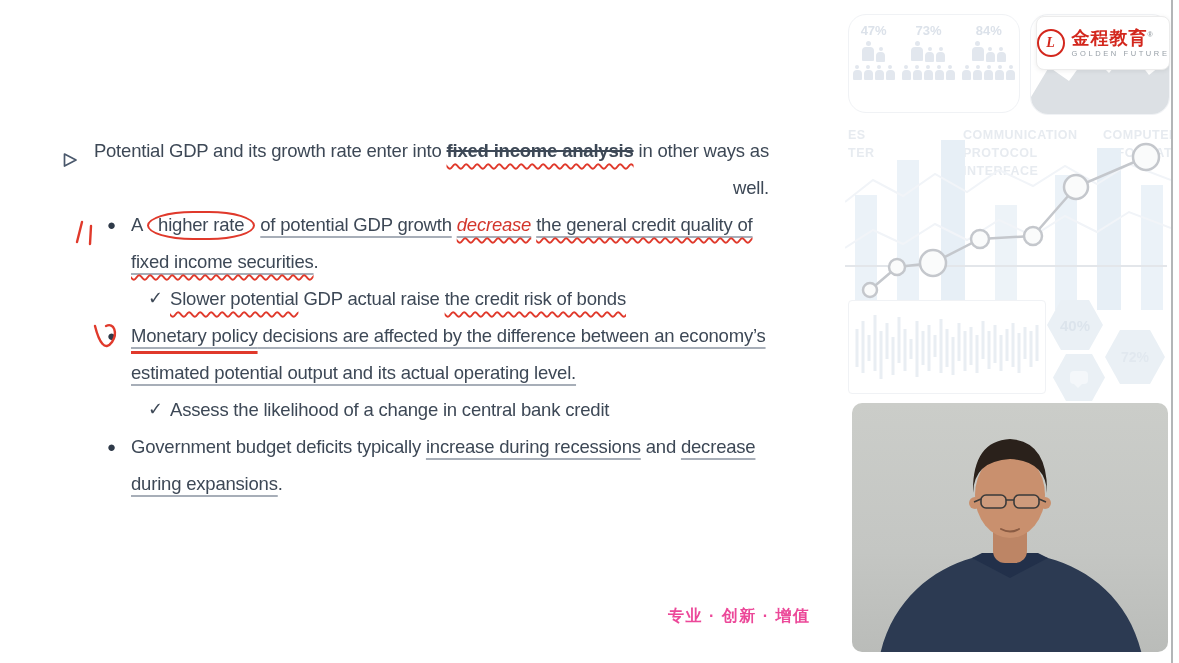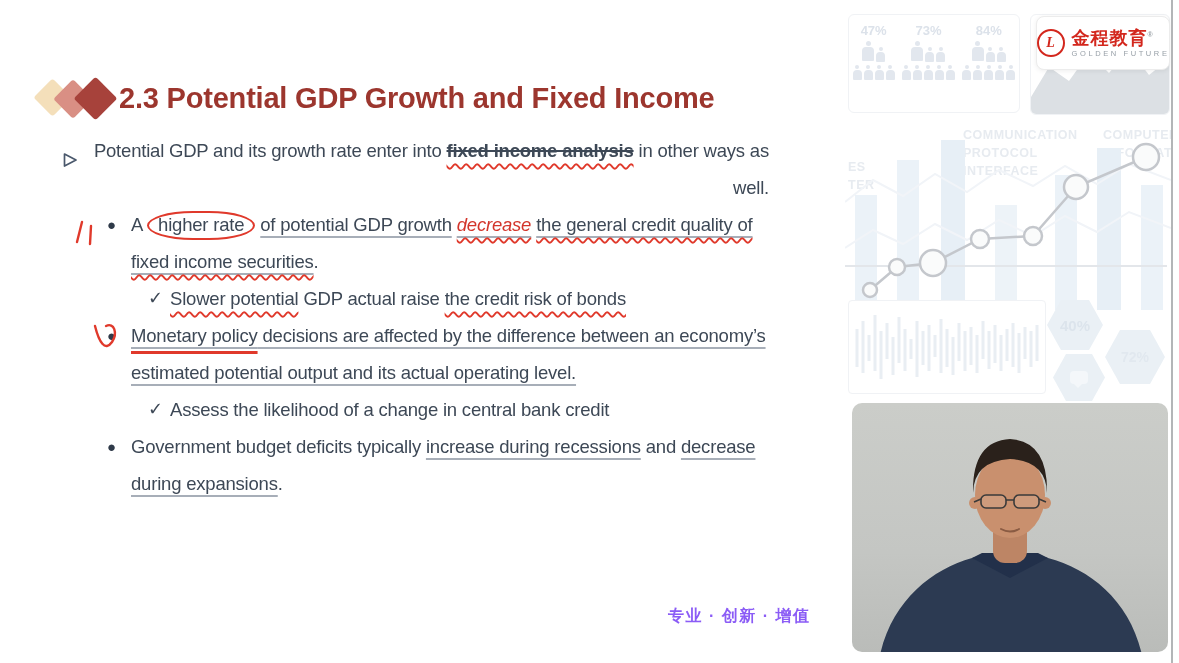--- a/index.html
+++ b/index.html
@@ -34,44 +34,44 @@
         text-decoration-thickness:2px;text-underline-offset:6px;}
   .imp{color:#D3352B;font-style:italic;}
   .circle-red{border:2.5px solid #E0392B;border-radius:55%/65%;padding:1px 9px 3px 9px;margin-top:31px;}
   .red-straight{text-decoration:underline;text-decoration-color:#E0392B;text-decoration-thickness:2.5px;text-underline-offset:9px;text-align:center;}
 
   .pen{position:absolute;}
   .pen path, .pen ellipse{stroke:#E0392B;stroke-width:2.4;fill:none;stroke-linecap:round;}
   .pen-ticks{left:-32px;top:14px;}
   .pen-check{left:-16px;top:1px;}
 
-  .slogan{position:absolute;left:668px;top:606px;color:#8b5cf6;font-size:16px;
+  .slogan{position:absolute;left:668px;top:606px;color:#ec4899;font-size:16px;
           letter-spacing:1.5px;font-weight:700;white-space:nowrap;}
 
   
   .sidebar{position:absolute;left:845px;top:0;width:326px;height:663px;background:#fff;overflow:hidden;}
   .edge-line{position:absolute;left:1171px;top:0;width:2px;height:663px;background:#B3B5B7;}
 
-  .panel{position:absolute;background:#fff;border:1px solid #F0F2F5;border-radius:6px;}
+  .panel{position:absolute;background:#fff;border:1px solid #F0F2F5;border-radius:18px;}
   .panel-people{left:3px;top:14px;width:172px;height:99px;display:flex;justify-content:space-around;
                 align-items:flex-start;padding-top:8px;box-sizing:border-box;}
   .stat-col{display:flex;flex-direction:column;align-items:center;gap:3px;}
   .stat-label{color:#DCE2EA;font-weight:700;font-size:13px;}
   .pp-row{display:flex;gap:2px;align-items:flex-end;}
   .pp{display:inline-block;position:relative;width:9px;height:15px;}
   .pp::before{content:"";position:absolute;left:2.5px;top:0;width:4px;height:4px;border-radius:50%;background:#E2E7EE;}
   .pp::after{content:"";position:absolute;left:0;top:5px;width:9px;height:10px;border-radius:4px 4px 1px 1px;background:#E2E7EE;}
   .pp.big{width:12px;height:21px;}
   .pp.big::before{left:3.5px;width:5px;height:5px;}
   .pp.big::after{top:6px;width:12px;height:14px;}
 
   .panel-mountain{left:185px;top:14px;width:138px;height:99px;overflow:hidden;}
 
   .faint-words{position:absolute;color:#E7EBF0;font-weight:700;font-size:12.5px;letter-spacing:0.5px;line-height:18px;}
-  .fw-left{left:3px;top:126px;margin-top:32px;}
+  .fw-left{left:3px;top:126px;}
   .fw-center{left:118px;top:126px;}
   .fw-right{left:258px;top:126px;white-space:nowrap;}
 
   .chart-svg{position:absolute;left:0;top:140px;}
 
   .panel-candles{left:3px;top:300px;width:196px;height:92px;border-radius:4px;}
   .candles-svg path{stroke:#E9EEF3;stroke-width:3;fill:none;}
 
   .hexes{position:absolute;left:202px;top:294px;width:124px;height:108px;}
   .hex{position:absolute;clip-path:polygon(25% 0,75% 0,100% 50%,75% 100%,25% 100%,0 50%);
@@ -97,28 +97,20 @@
   .webcam{position:absolute;left:7px;top:403px;width:316px;height:249px;border-radius:10px;
           overflow:hidden;background:linear-gradient(180deg,#cbcdc9 0%,#c4c6c3 60%,#babcb9 100%);z-index:5;}
 </style>
 </head>
 <body>
 
 <div class="stage">
 
   <div class="slide">
 
-    <div class="title-row">
-      <span class="diamonds">
-        <span class="dia d1"></span>
-          <span class="dia d2"></span>
-          <span class="dia d3"></span>
-      </span>
-      <span class="page-title">2.3 Potential GDP Growth and Fixed Income</span>
-    </div>
 
     <div class="content">
 
       <p class="para l1">
         <span class="marker arrow-svg">
           <svg width="17" height="16" viewBox="0 0 17 16">
               <path d="M2.5,2 L14,8 L2.5,14 Z" fill="#ffffff" stroke="#4A586C" stroke-width="1.7" stroke-linejoin="round"></path>
             </svg>
         </span>
         <span>Potential GDP and its growth rate enter into </span><span class="bold-st"><span class="wavy">fixed income analysis</span></span><span> in other ways as well.</span>

